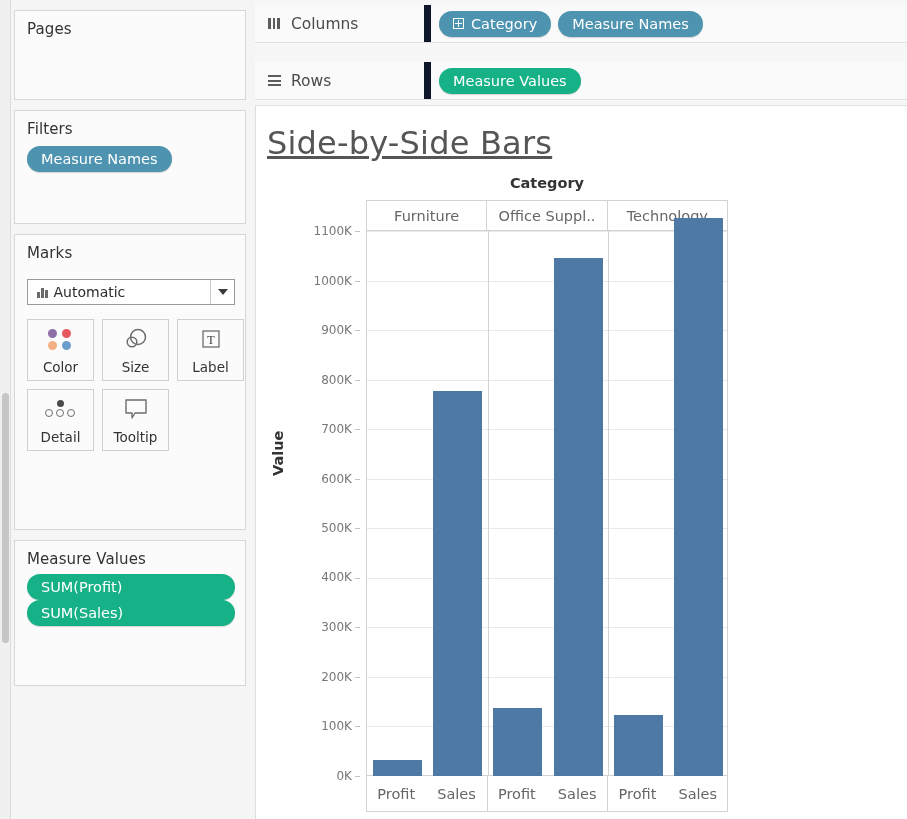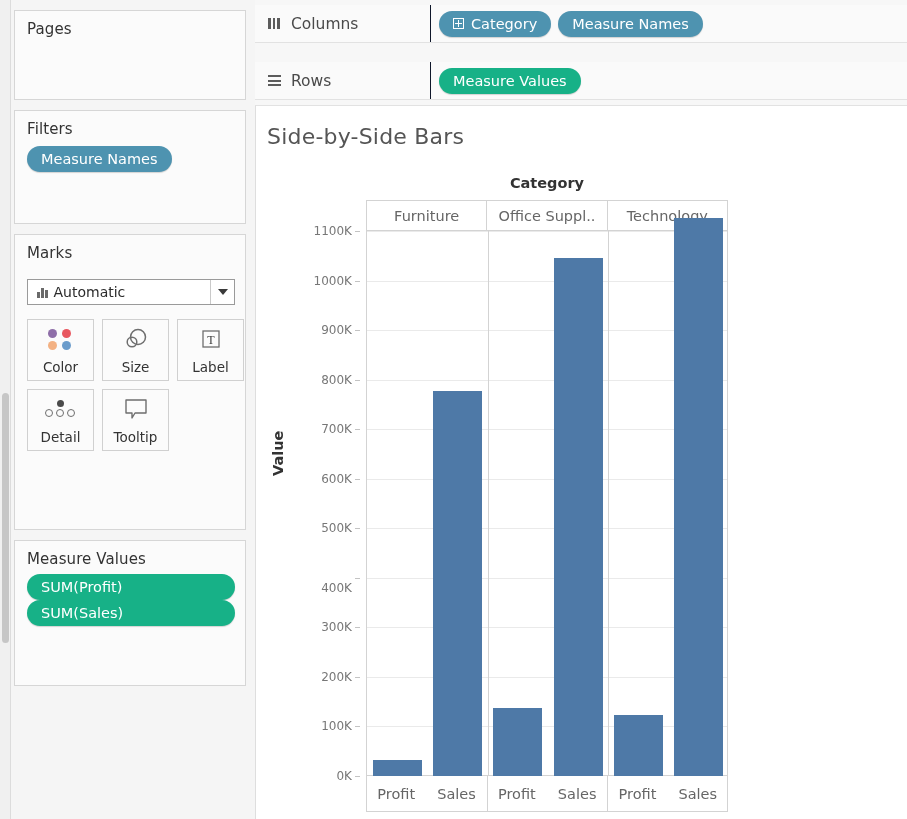--- a/index.html
+++ b/index.html
@@ -89,31 +89,31 @@
   .dots3 { position: relative; width: 34px; height: 20px; }
   .dots3 .d { position: absolute; border-radius: 50%; }
   .dots3 .hollow { width: 8px; height: 8px; border: 1.6px solid #6e6e6e; top: 10px; }
   .dots3 .solid  { width: 7px; height: 7px; background: #4a4a4a; top: 1px; left: 13px; }
 
   
   .shelf-area { position: absolute; left: 255px; top: 0; width: 652px; height: 105px; background: #f7f7f7; }
   .shelf { position: absolute; left: 0; width: 652px; height: 38px; background: #fafafa; border-bottom: 1px solid #e2e2e2; display: flex; align-items: center; }
   #shelf-columns { top: 5px; }
   #shelf-rows    { top: 62px; }
-  .shelf-label { width: 176px; display: flex; align-items: center; font-size: 15.5px; color: #4a4a4a; padding-left: 12px; border-right: 1px solid #0f172a; height: 100%; }
+  .shelf-label { width: 176px; display: flex; align-items: center; font-size: 15.5px; color: #4a4a4a; padding-left: 12px; border-right: 7px solid #0f172a; height: 100%; }
   .shelf-ico { margin-right: 10px; display: flex; align-items: center; justify-content: center; width: 14px; height: 14px; }
   .ico-cols { display: flex; align-items: flex-end; gap: 2px; height: 11px; }
   .ico-cols i { width: 2.5px; height: 11px; background: #5c5c5c; display: block; }
   .ico-rows { display: flex; flex-direction: column; gap: 2.5px; width: 13px; }
   .ico-rows i { height: 2px; background: #5c5c5c; display: block; width: 100%; }
   .shelf-pills { display: flex; align-items: center; gap: 7px; padding-left: 8px; }
 
   
   .viz { position: absolute; left: 255px; top: 105px; width: 652px; height: 714px; background: #fff; border-left: 1px solid #dedede; border-top: 1px solid #e2e2e2; }
-  .viz-title { position: absolute; left: 11px; top: 18px; font-size: 22px; color: #555; font-weight: 400; letter-spacing: .2px; }
+  .viz-title { position: absolute; left: 11px; top: 18px; font-size: 32px; color: #555; font-weight: 400; letter-spacing: .2px; text-decoration: underline; }
 
   .cat-title { position: absolute; left: 110px; top: 69px; width: 362px; text-align: center; font-size: 14.5px; font-weight: bold; color: #333; }
 
   .col-headers { position: absolute; left: 110px; top: 94px; width: 362px; height: 31px; display: flex; border-top: 1px solid #d3d3d3; border-bottom: 1px solid #d3d3d3; }
   .col-header { flex: 1; display: flex; align-items: center; justify-content: center; font-size: 14.5px; color: #666; border-right: 1px solid #d3d3d3; overflow: hidden; white-space: nowrap; }
   .col-header:first-child { border-left: 1px solid #d3d3d3; }
 
   .plot { position: absolute; left: 110px; top: 125px; width: 362px; height: 545px; border-left: 1px solid #d3d3d3; border-right: 1px solid #d3d3d3; }
   .gridline { position: absolute; left: 0; right: 0; height: 1px; background: #eaeaea; }
   .panel-sep { position: absolute; top: 0; bottom: 0; width: 1px; background: #d3d3d3; }
@@ -292,21 +292,21 @@
 
     <div class="ylabels" id="ylabels">
         <div class="ytick" style="top: 545px;">0K</div>
         <div class="ytickmark" style="top: 545px;"></div>
         <div class="ytick" style="top: 495.455px;">100K</div>
         <div class="ytickmark" style="top: 495.455px;"></div>
         <div class="ytick" style="top: 445.909px;">200K</div>
         <div class="ytickmark" style="top: 445.909px;"></div>
         <div class="ytick" style="top: 396.364px;">300K</div>
         <div class="ytickmark" style="top: 396.364px;"></div>
-        <div class="ytick" style="top: 357px;">400K</div>
+        <div class="ytick" style="top: 346px;">400K</div>
         <div class="ytickmark" style="top: 346.818px;"></div>
         <div class="ytick" style="top: 297.273px;">500K</div>
         <div class="ytickmark" style="top: 297.273px;"></div>
         <div class="ytick" style="top: 247.727px;">600K</div>
         <div class="ytickmark" style="top: 247.727px;"></div>
         <div class="ytick" style="top: 198.182px;">700K</div>
         <div class="ytickmark" style="top: 198.182px;"></div>
         <div class="ytick" style="top: 148.636px;">800K</div>
         <div class="ytickmark" style="top: 148.636px;"></div>
         <div class="ytick" style="top: 99.0909px;">900K</div>

